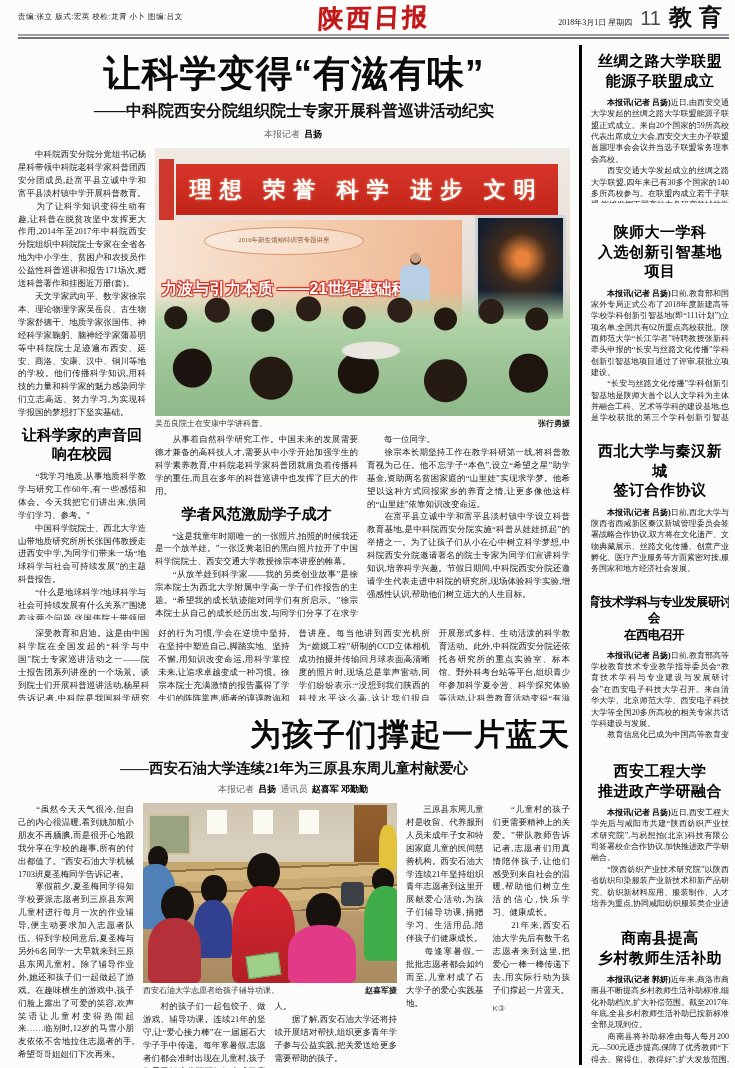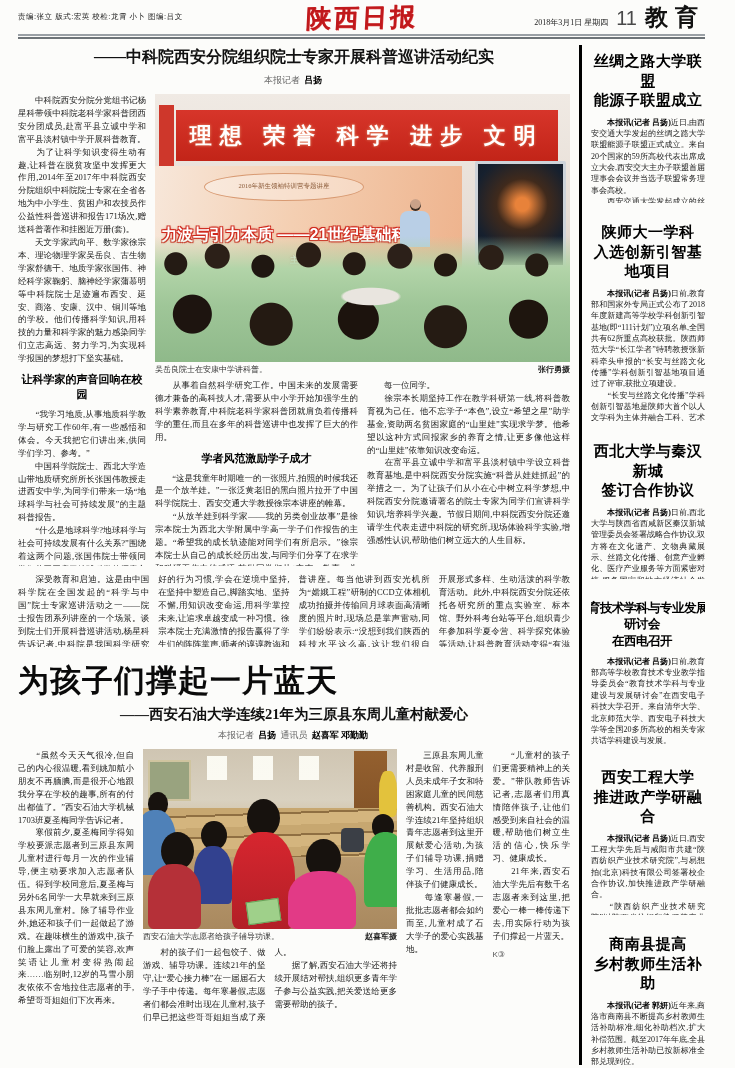--- a/index.html
+++ b/index.html
@@ -1,38 +1,38 @@
 <!DOCTYPE html>
 <html><head>
 <meta charset="utf-8">
 <style>
   * { margin:0; padding:0; box-sizing:border-box; }
   html,body { background:#e9e9e6; }
   body { font-family:"Liberation Serif", serif; }
-  #page { width:735px; height:1068px; background:#fcfcfa; margin:0 auto; position:relative; overflow:hidden; padding:0 30px 0 18px; }
+  #page { width:735px; height:1068px; background:#fcfcfa; margin:0 auto; position:relative; overflow:hidden; padding:0 6px 0 18px; }
 
   
   .hdr { height:34px; display:flex; align-items:center; position:relative; }
   .hdr-credits { font-size:7.5px; color:#222; letter-spacing:.5px; font-family:"Liberation Sans",sans-serif; }
   .masthead { position:absolute; left:50%; transform:translateX(-50%) rotate(-1deg) skewX(-4deg); color:#c0191c; font-weight:900; font-size:25px; letter-spacing:3px; font-family:"Liberation Serif",serif; text-shadow:0.5px 0.5px 0 #d44; }
   .hdr-right { margin-left:auto; display:flex; align-items:baseline; gap:8px; }
   .hdr-date { font-size:8px; color:#222; }
   .hdr-page { font-size:20px; color:#4a4a4a; font-family:"Liberation Sans",sans-serif; }
   .hdr-section { font-size:23px; font-weight:900; letter-spacing:7px; color:#111; font-family:"Liberation Sans",sans-serif; }
   .rule-a { height:2px; background:#9aa0a5; }
   .rule-b { height:2px; background:#6e7478; margin-top:1px; margin-bottom:6px; }
 
   
   .content { display:flex; height:1020px; }
   .main { width:552px; flex:none; }
   .sidebar { flex:1; border-left:3px solid #000000; margin-left:9px; padding-left:9px; overflow:hidden; }
 
   
   .bt { font-size:8.5px; line-height:1.52; text-align:justify; color:#191919; white-space:pre-line; }
-  .subhead { font-family:"Liberation Sans",sans-serif; font-weight:700; font-size:11px; text-align:center; margin:7px 0 6px; color:#000; }
+  .subhead { font-family:"Liberation Sans",sans-serif; font-weight:700; font-size:15px; text-align:center; margin:7px 0 6px; color:#000; }
   .endmark { color:#555; font-size:8px; font-family:"Liberation Sans",sans-serif; }
 
   
   .a1-hl { text-align:center; font-family:"Liberation Sans",sans-serif; font-weight:900; font-size:37px; letter-spacing:1px; color:#0a0a0a; margin:4px 0 2px; }
   .a1-deck { text-align:center; font-weight:700; font-size:16px; margin:2px 0 6px; color:#111; }
   .byline { text-align:center; font-size:9px; color:#666; margin-bottom:7px; }
   .byline b { color:#000; margin:0 2px; }
   .a1-upper { display:flex; gap:9px; height:472px; overflow:hidden; }
   .a1-col1 { width:128px; flex:none; overflow:hidden; }
   .a1-right { flex:1; display:flex; flex-direction:column; }
@@ -68,21 +68,21 @@
       radial-gradient(ellipse at 52% 48%, #e9e5df 0 9%, transparent 10%),
       radial-gradient(circle at 9% 62%, #1d140f 0 19px, transparent 20px),
       radial-gradient(circle at 28% 70%, #241a12 0 21px, transparent 22px),
       radial-gradient(circle at 49% 66%, #1c130d 0 20px, transparent 21px),
       radial-gradient(circle at 70% 72%, #251b13 0 21px, transparent 22px),
       radial-gradient(circle at 90% 66%, #1e150e 0 19px, transparent 20px),
       linear-gradient(180deg, rgba(176,211,166,0) 0%, #b2d4a8 26%, #9fc698 55%, #8fb98a 100%);
   }
 
   
-  .a2-hl { text-align:left; font-family:"Liberation Sans",sans-serif; font-weight:900; font-size:31px; letter-spacing:1px; color:#0a0a0a; margin-top:13px; }
+  .a2-hl { text-align:right; font-family:"Liberation Sans",sans-serif; font-weight:900; font-size:31px; letter-spacing:1px; color:#0a0a0a; margin-top:13px; }
   .a2-deck { text-align:center; font-weight:700; font-size:14.5px; margin:3px 0 5px; color:#111; }
   .a2-body { display:flex; gap:9px; height:276px; overflow:hidden; }
   .a2-col1 { width:116px; flex:none; overflow:hidden; }
   .a2-mid { width:254px; flex:none; display:flex; flex-direction:column; }
   .a2-below { flex:1; overflow:hidden; column-count:2; column-gap:9px; margin-top:2px; }
   .a2-colr { flex:1; overflow:hidden; }
 
   
   .photo2 { position:relative; height:180px; flex:none; overflow:hidden;
     background:linear-gradient(180deg,#cfc5b2 0%,#d9d1c0 28%,#cdbb98 46%,#b99a6e 62%,#a9895f 100%); }
@@ -112,21 +112,21 @@
   .sb-article { overflow:hidden; }
   .sb-article h3 { font-family:"Liberation Sans",sans-serif; font-weight:900; font-size:15px; line-height:1.3; text-align:center; white-space:pre-line; color:#000; margin:6px 0 7px; letter-spacing:.5px; }
   .sb-article:nth-of-type(4) h3 { font-size:12.5px; letter-spacing:-0.5px; margin-left:-16px; margin-right:-4px; white-space:pre-line; }
   .sb-body { font-size:8px; line-height:1.42; text-align:justify; color:#191919; }
   .sb-body .lead { font-family:"Liberation Sans",sans-serif; }
   .sb-body b { color:#000; }
   .sb-p1::before { content:"　　"; }
   .sb-rest { white-space:pre-line; }
   .sb1 { height:158px; margin-bottom:13px; }
   .sb2 { height:206px; margin-bottom:13px; }
-  .sb3 { height:144px; margin-bottom:15px; }
+  .sb3 { height:144px; margin-bottom:9px; }
   .sb4 { height:154px; margin-bottom:13px; }
   .sb5 { height:154px; margin-bottom:13px; }
   .sb6 { height:150px; }
 </style>
 </head>
 <body>
 
 <div id="page">
 
   <div class="hdr">
@@ -139,20 +139,21 @@
     </span>
   </div>
   <div class="rule-a"></div>
   <div class="rule-b"></div>
 
   <div class="content">
 
     <div class="main">
 
       <div>
+        <div class="a1-hl">让科学变得“有滋有味”</div>
         <div class="a1-deck">——中科院西安分院组织院士专家开展科普巡讲活动纪实</div>
         <div class="byline">
           <span>本报记者</span>
           <b>吕扬</b>
         </div>
 
         <div class="a1-upper">
           <div class="a1-col1">
             <div class="bt">　　中科院西安分院分党组书记杨星科带领中科院老科学家科普团西安分团成员,赴富平县立诚中学和富平县淡村镇中学开展科普教育。
 　　为了让科学知识变得生动有趣,让科普在脱贫攻坚中发挥更大作用,2014年至2017年中科院西安分院组织中科院院士专家在全省各地为中小学生、贫困户和农技员作公益性科普巡讲和报告171场次,赠送科普著作和挂图近万册(套)。

